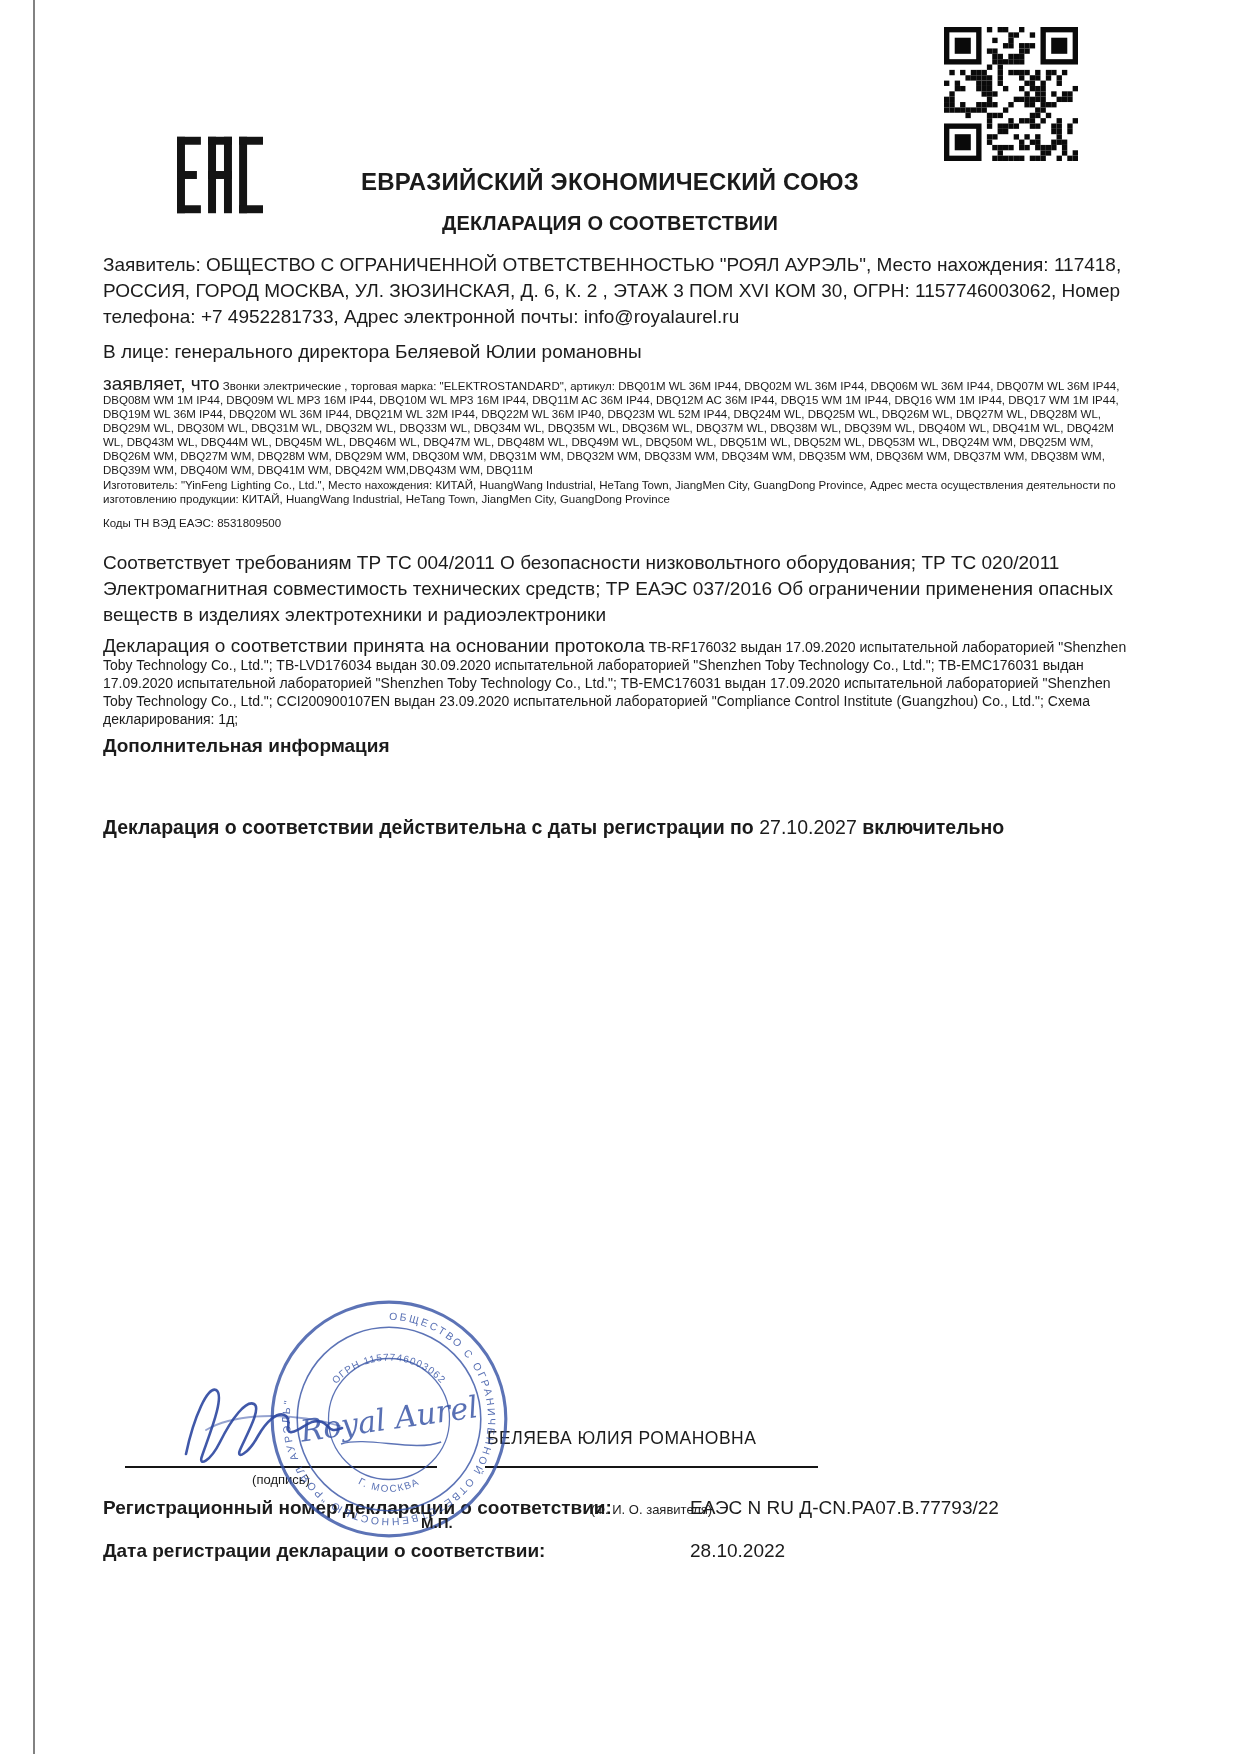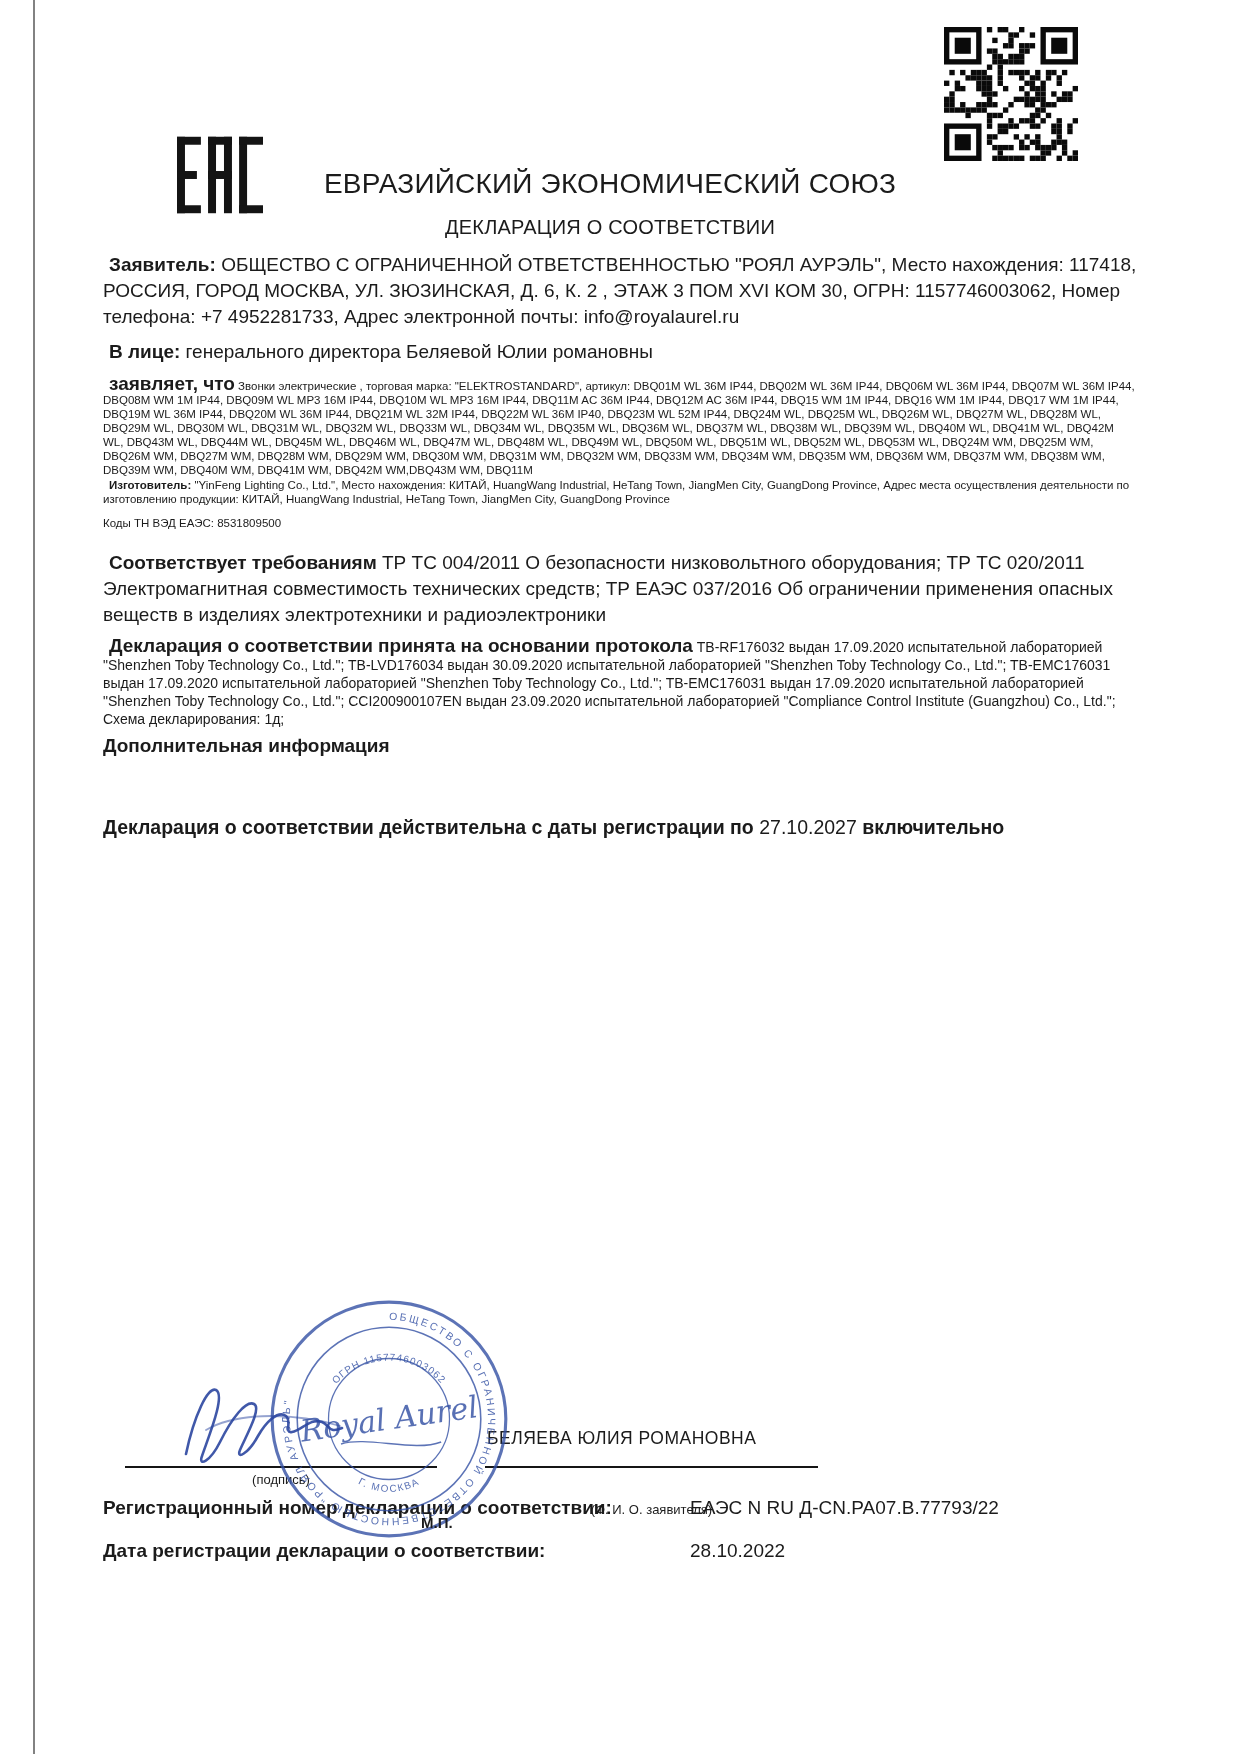--- a/index.html
+++ b/index.html
@@ -5,26 +5,26 @@
   html,body{margin:0;padding:0;background:#ffffff;}
   .page{position:relative;width:1240px;height:1754px;background:#ffffff;
         font-family:"Liberation Sans",sans-serif;color:#1b1b1b;overflow:hidden;}
 
   .scan-line{position:absolute;left:33px;top:0;width:2px;height:1754px;background:#2f2f2f;opacity:.6;}
 
   .eac-logo{position:absolute;left:177px;top:132px;width:86px;height:86px;}
   .qr{position:absolute;left:944px;top:27px;width:134px;height:134px;}
 
   .titles{position:absolute;left:250px;top:168px;width:720px;text-align:center;}
-  .union-title{font-size:28px;font-weight:400;letter-spacing:.2px;}
-  .doc-title{font-size:20px;font-weight:400;margin-top:16px;letter-spacing:.2px;}
+  .union-title{font-size:24px;font-weight:700;letter-spacing:.2px;}
+  .doc-title{font-size:20px;font-weight:700;margin-top:16px;letter-spacing:.2px;}
 
   .content{position:absolute;left:103px;top:252px;width:1034px;}
   .para{margin:0;font-size:19px;line-height:26px;}
-  .para b{font-weight:700;margin-left:6px;}
+  .para b{font-weight:400;}
   .inperson{margin-top:9px;}
   .small{font-size:11.5px;line-height:14px;}
   .declares{margin-top:12px;}
   .lbl-big{font-size:19px;font-weight:700;}
   .manu{margin-top:1px;}
   .codes{margin-top:10px;}
   .serial{margin-top:2px;font-size:11px;}
   .compliance{margin-top:20px;}
   .basis{margin-top:9px;font-size:14px;line-height:18px;}
   .additional{margin-top:5px;font-weight:700;}

